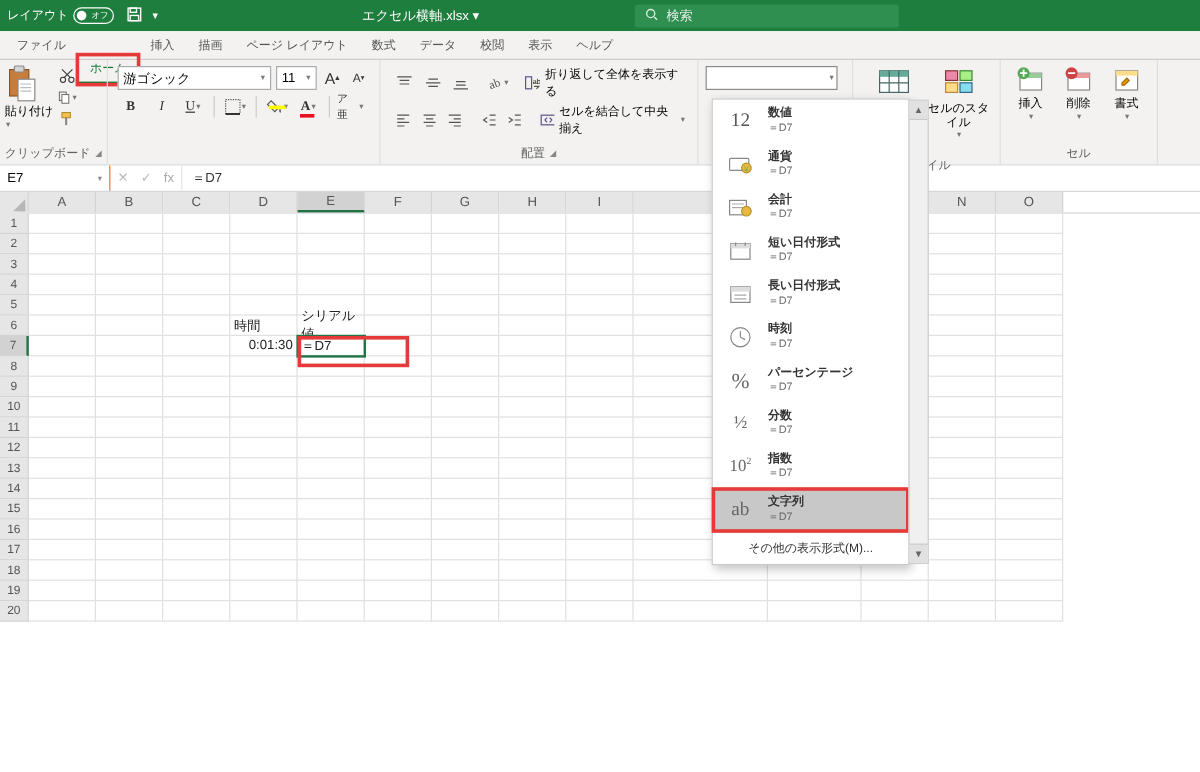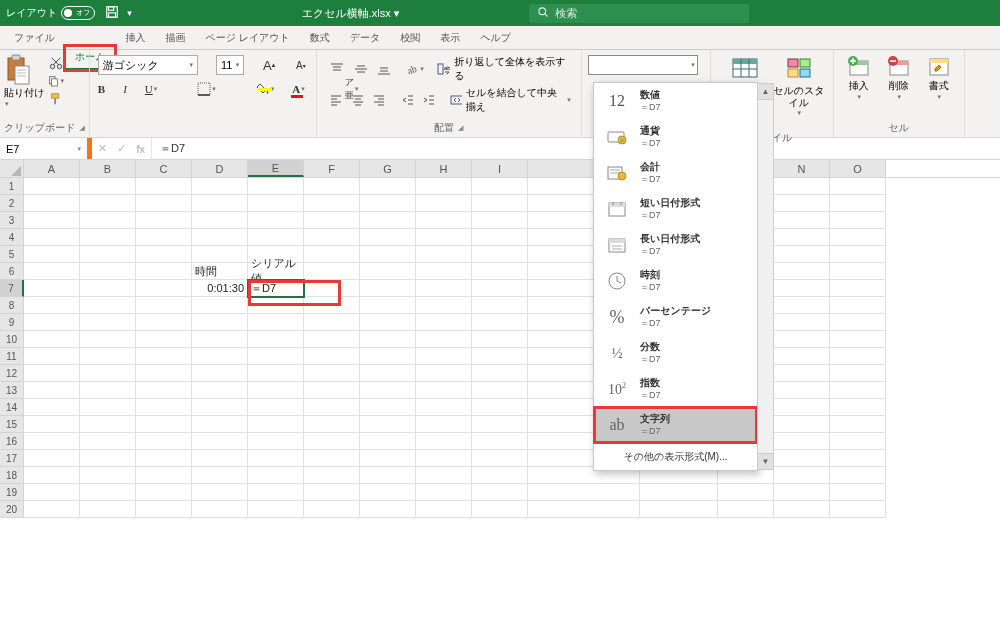--- a/index.html
+++ b/index.html
@@ -28,21 +28,21 @@
     .group-label { text-align: center; font-size: 10px; color: #616161; padding: 2px 0; display: flex; justify-content: center; align-items: center; gap: 4px; }
     .dialog-launcher { font-size: 7px; color: #888; }
 
     .clip-content { display: flex; align-items: flex-start; height: 68px; }
     .paste-btn { display: flex; flex-direction: column; width: 44px; padding-top: 2px; }
     .paste-icon-box { width: 28px; height: 32px; }
     .small-btns { display: flex; flex-direction: column; gap: 2px; padding-top: 3px; }
     .small-ic { width: 16px; height: 16px; display: flex; align-items: center; justify-content: center; }
 
     .font-content { width: 218px; display: flex; flex-direction: column; gap: 3px; padding: 3px 4px 0; }
-    .font-row { display: flex; gap: 18px; align-items: center; }
+    .font-row { display: flex; gap: 4px; align-items: center; }
     .font-combo { border: 1px solid #ababab; background: #fff; font-size: 11px; height: 20px; display: flex; align-items: center; padding: 0 4px; justify-content: space-between; }
     .font-name { width: 128px; }
     .font-size { width: 34px; }
     .tiny-btn { width: 18px; height: 20px; display: flex; align-items: center; justify-content: center; font-size: 11px; color: #333; }
     .btn2 { width: 22px; height: 22px; display: flex; align-items: center; justify-content: center; font-size: 11px; color: #333; font-family: 'Times New Roman', serif; }
     .dd-arrow { font-size: 7px; color: #777; margin-left: 1px; }
 
     .align-content { width: 256px; display: flex; flex-direction: column; gap: 3px; padding: 3px 6px 0; }
     .align-row { display: flex; gap: 2px; align-items: center; }
     .wrap-text { display: flex; align-items: center; gap: 4px; font-size: 10px; }
@@ -52,21 +52,21 @@
 
     .styles-content { display: flex; gap: 2px; padding: 3px 4px 0; }
     .style-btn { display: flex; flex-direction: column; align-items: center; width: 52px; font-size: 10px; text-align: center; line-height: 1.2; }
     .style-icon { width: 28px; height: 28px; margin-bottom: 2px; }
 
     .cells-content { display: flex; gap: 6px; padding: 3px 4px 0; }
     .cell-btn { display: flex; flex-direction: column; align-items: center; width: 34px; font-size: 10px; }
 
     
     .formulabar { height: 22px; border-bottom: 1px solid #d6d6d6; display: flex; align-items: center; background: #fff; }
-    .namebox { width: 92px; border-right: 5px solid #f97316; padding: 0 6px; display: flex; align-items: center; justify-content: space-between; height: 100%; }
+    .namebox { width: 92px; border-right: 1px solid #f97316; padding: 0 6px; display: flex; align-items: center; justify-content: space-between; height: 100%; }
     .namebox-dd { font-size: 7px; color: #888; }
     .fbar-btns { display: flex; align-items: center; padding: 0 6px; border-right: 1px solid #e5e5e5; gap: 10px; height: 100%; color: #aaa; }
     .fx { }
     .formula-input { flex: 1; padding: 0 8px; font-size: 11px; color: #333; }
 
     
     .grid-wrap { position: relative; }
     .colhead { display: flex; height: 18px; border-bottom: 1px solid #d4d4d4; }
     .rowhead-corner { width: 24px; border-right: 1px solid #d4d4d4; background: #e6e6e6; position: relative; }
     .rowhead-corner::after { content: ''; position: absolute; right: 2px; bottom: 1px; border: 5px solid transparent; border-right-color: #b7b7b7; border-bottom-color: #b7b7b7; }

